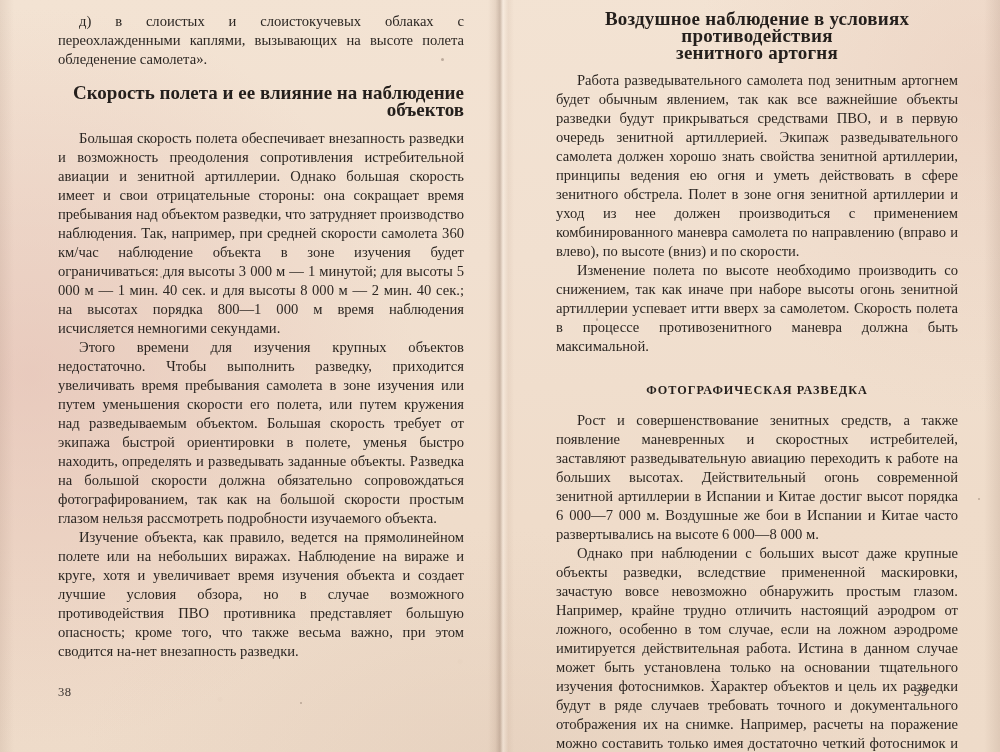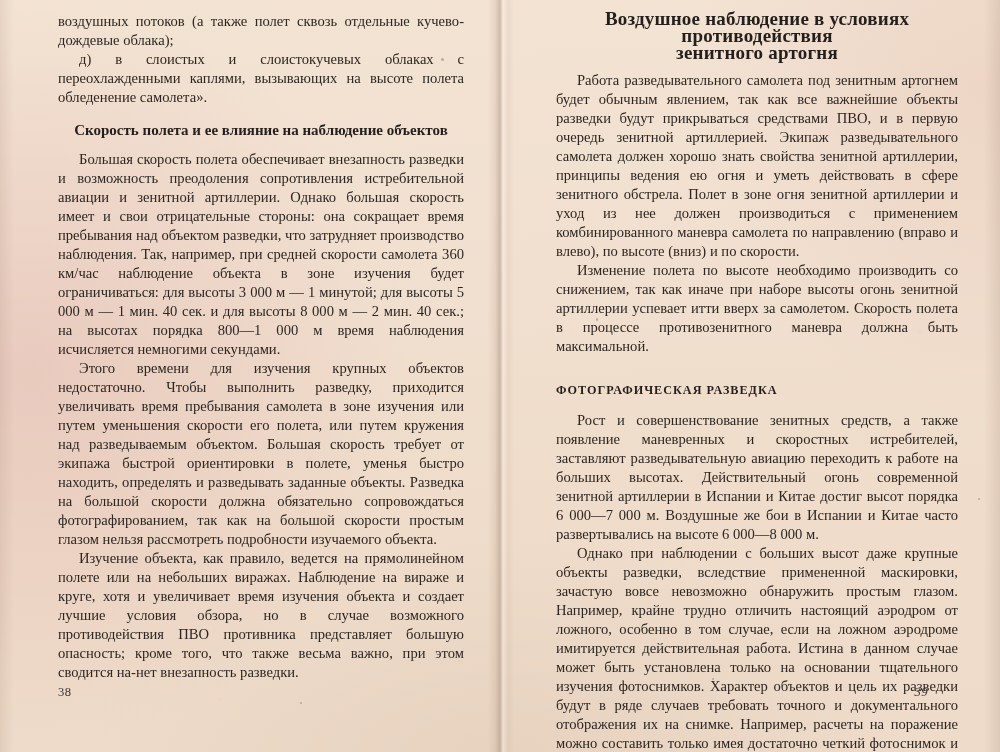--- a/index.html
+++ b/index.html
@@ -89,30 +89,30 @@
     text-align: center;
     font-weight: bold;
     font-size: 19px;
     line-height: 17px;
     letter-spacing: .2px;
     margin: 0 0 10px 0;
     color: #241f1c;
   }
 
   .hdr-inline {
-    text-align: center;
+    text-align: right;
     font-weight: bold;
-    font-size: 15px;
+    font-size: 19px;
     line-height: 17px;
     margin: 15px 0 11px 0;
     color: #241f1c;
   }
 
   .hdr-caps {
-    text-align: left;
+    text-align: center;
     font-weight: bold;
     font-size: 12.2px;
     letter-spacing: 1.0px;
     line-height: 16px;
     margin: 26px 0 13px 0;
     color: #241f1c;
   }
 
   p.body {
     margin: 0;
@@ -146,21 +146,20 @@
 </style>
 </head>
 <body>
 
 <div class="scan">
 
   <div class="grain"></div>
 
   <div class="page page-left">
 
-    <p class="body noindent">воздушных потоков (а также полет сквозь отдельные кучево-дождевые облака);</p>
     <p class="body">д) в слоистых и слоистокучевых облаках с переохлажденными каплями, вызывающих на высоте полета обледенение самолета».</p>
 
     <h2 class="hdr-inline">Скорость полета и ее влияние на наблюдение объектов</h2>
 
     <p class="body">Большая скорость полета обеспечивает внезапность разведки и возможность преодоления сопротивления истребительной авиации и зенитной артиллерии. Однако большая скорость имеет и свои отрицательные стороны: она сокращает время пребывания над объектом разведки, что затрудняет производство наблюдения. Так, например, при средней скорости самолета 360 км/час наблюдение объекта в зоне изучения будет ограничиваться: для высоты 3 000 м — 1 минутой; для высоты 5 000 м — 1 мин. 40 сек. и для высоты 8 000 м — 2 мин. 40 сек.; на высотах порядка 800—1 000 м время наблюдения исчисляется немногими секундами.</p>
     <p class="body">Этого времени для изучения крупных объектов недостаточно. Чтобы выполнить разведку, приходится увеличивать время пребывания самолета в зоне изучения или путем уменьшения скорости его полета, или путем кружения над разведываемым объектом. Большая скорость требует от экипажа быстрой ориентировки в полете, уменья быстро находить, определять и разведывать заданные объекты. Разведка на большой скорости должна обязательно сопровождаться фотографированием, так как на большой скорости простым глазом нельзя рассмотреть подробности изучаемого объекта.</p>
     <p class="body">Изучение объекта, как правило, ведется на прямолинейном полете или на небольших виражах. Наблюдение на вираже и круге, хотя и увеличивает время изучения объекта и создает лучшие условия обзора, но в случае возможного противодействия ПВО противника представляет большую опасность; кроме того, что также весьма важно, при этом сводится на-нет внезапность разведки.</p>
 
     <div class="folio folio-left">38</div>
   </div>

